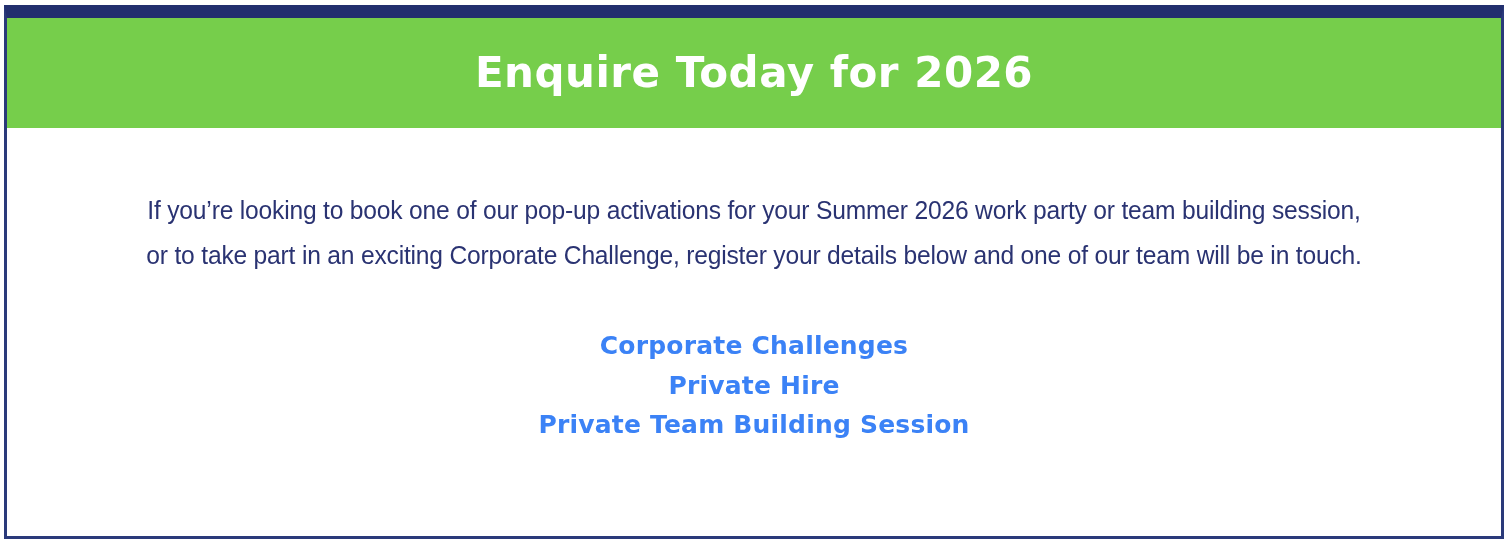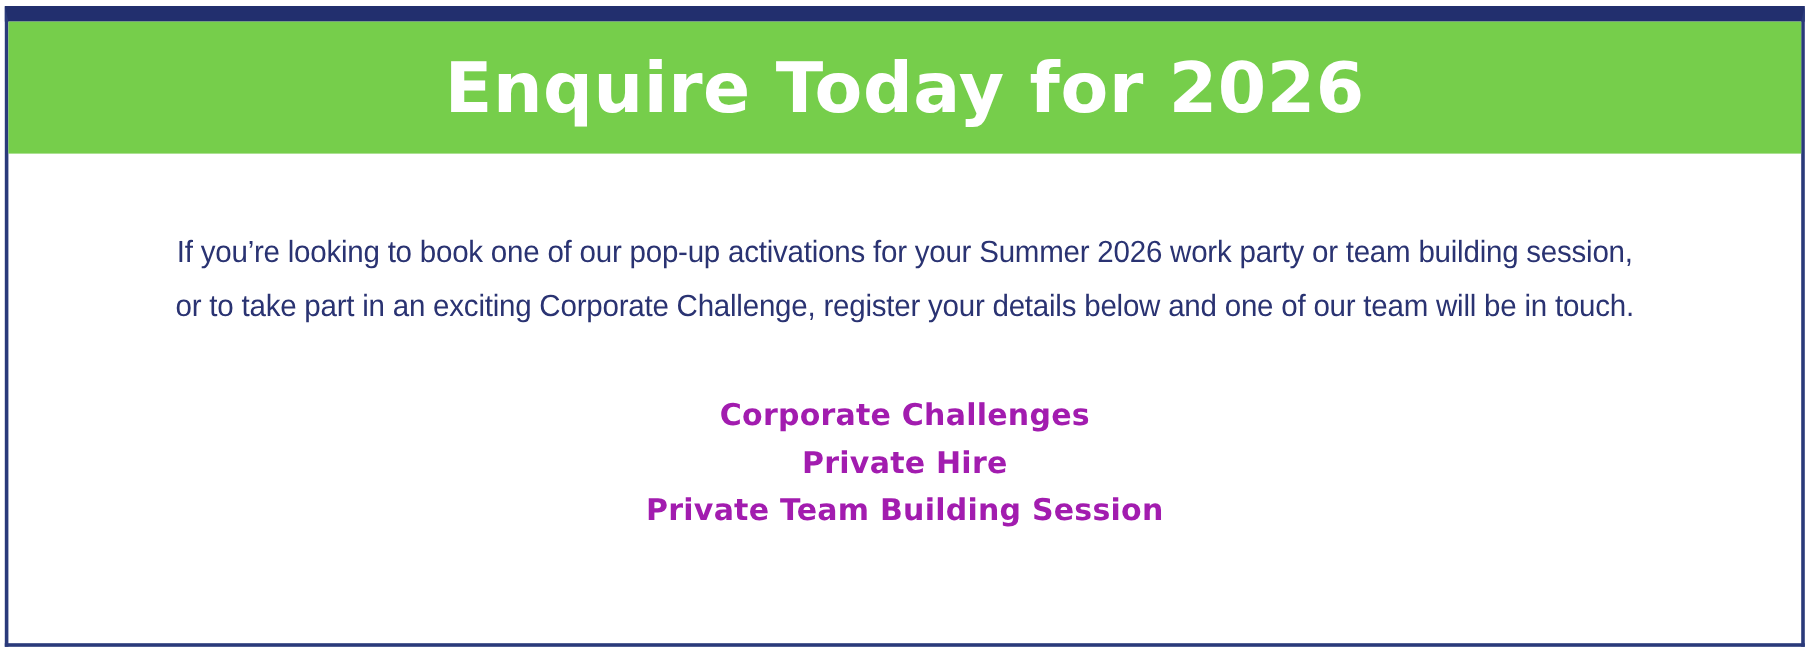--- a/index.html
+++ b/index.html
@@ -35,21 +35,21 @@
     background: #76ce4b;
     display: flex;
     align-items: center;
     justify-content: center;
     overflow: hidden;
   }
   .header-title {
     color: #ffffff;
     font-family: "DejaVu Sans", sans-serif;
     font-weight: bold;
-    font-size: 58px;
+    font-size: 42px;
     line-height: 1;
     letter-spacing: 0.5px;
     white-space: nowrap;
     text-align: center;
     margin: 0;
   }
 
   
   .body-area {
     padding: 16px;
@@ -69,21 +69,21 @@
   }
 
   
   .service-list {
     list-style: none;
     margin: 0;
     padding: 48px 0 0 0;
     text-align: center;
   }
   .service-list li {
-    color: #a21caf;
+    color: #3b82f6;
     font-family: "DejaVu Sans", sans-serif;
     font-weight: bold;
     font-size: 25px;
     line-height: 39.5px;
     letter-spacing: 0.2px;
     white-space: nowrap;
   }
 </style>
 </head>
 <body>

